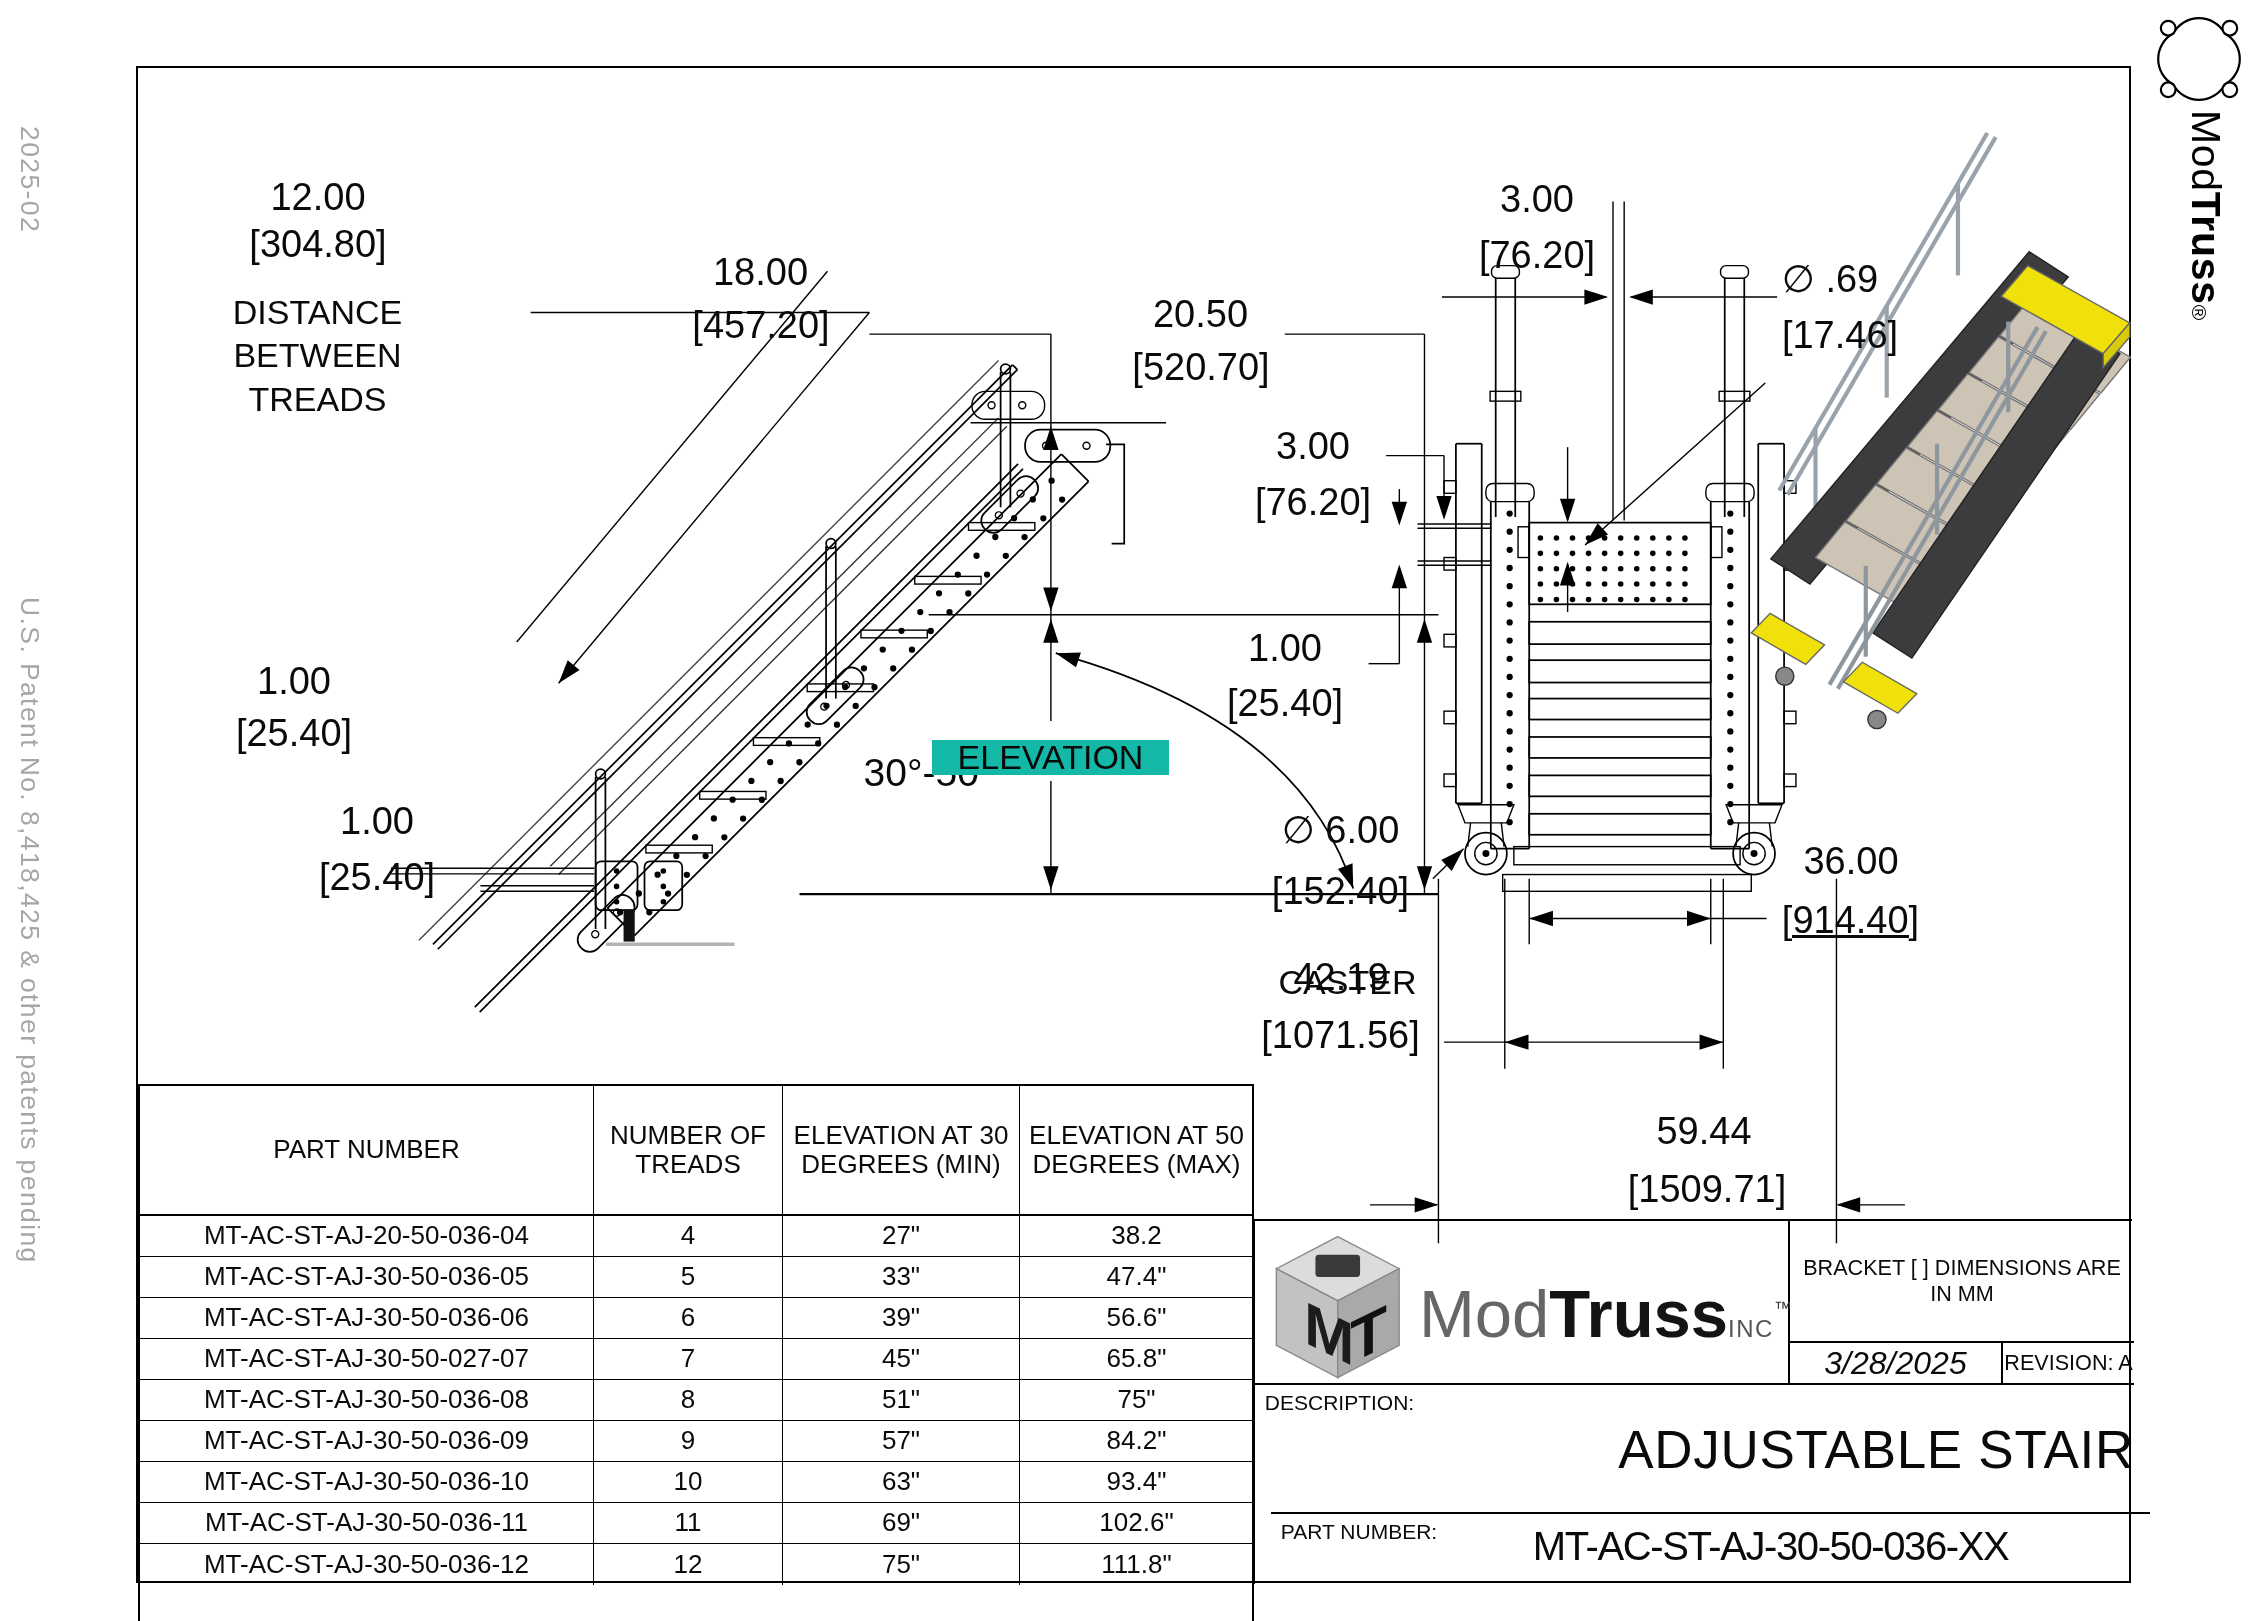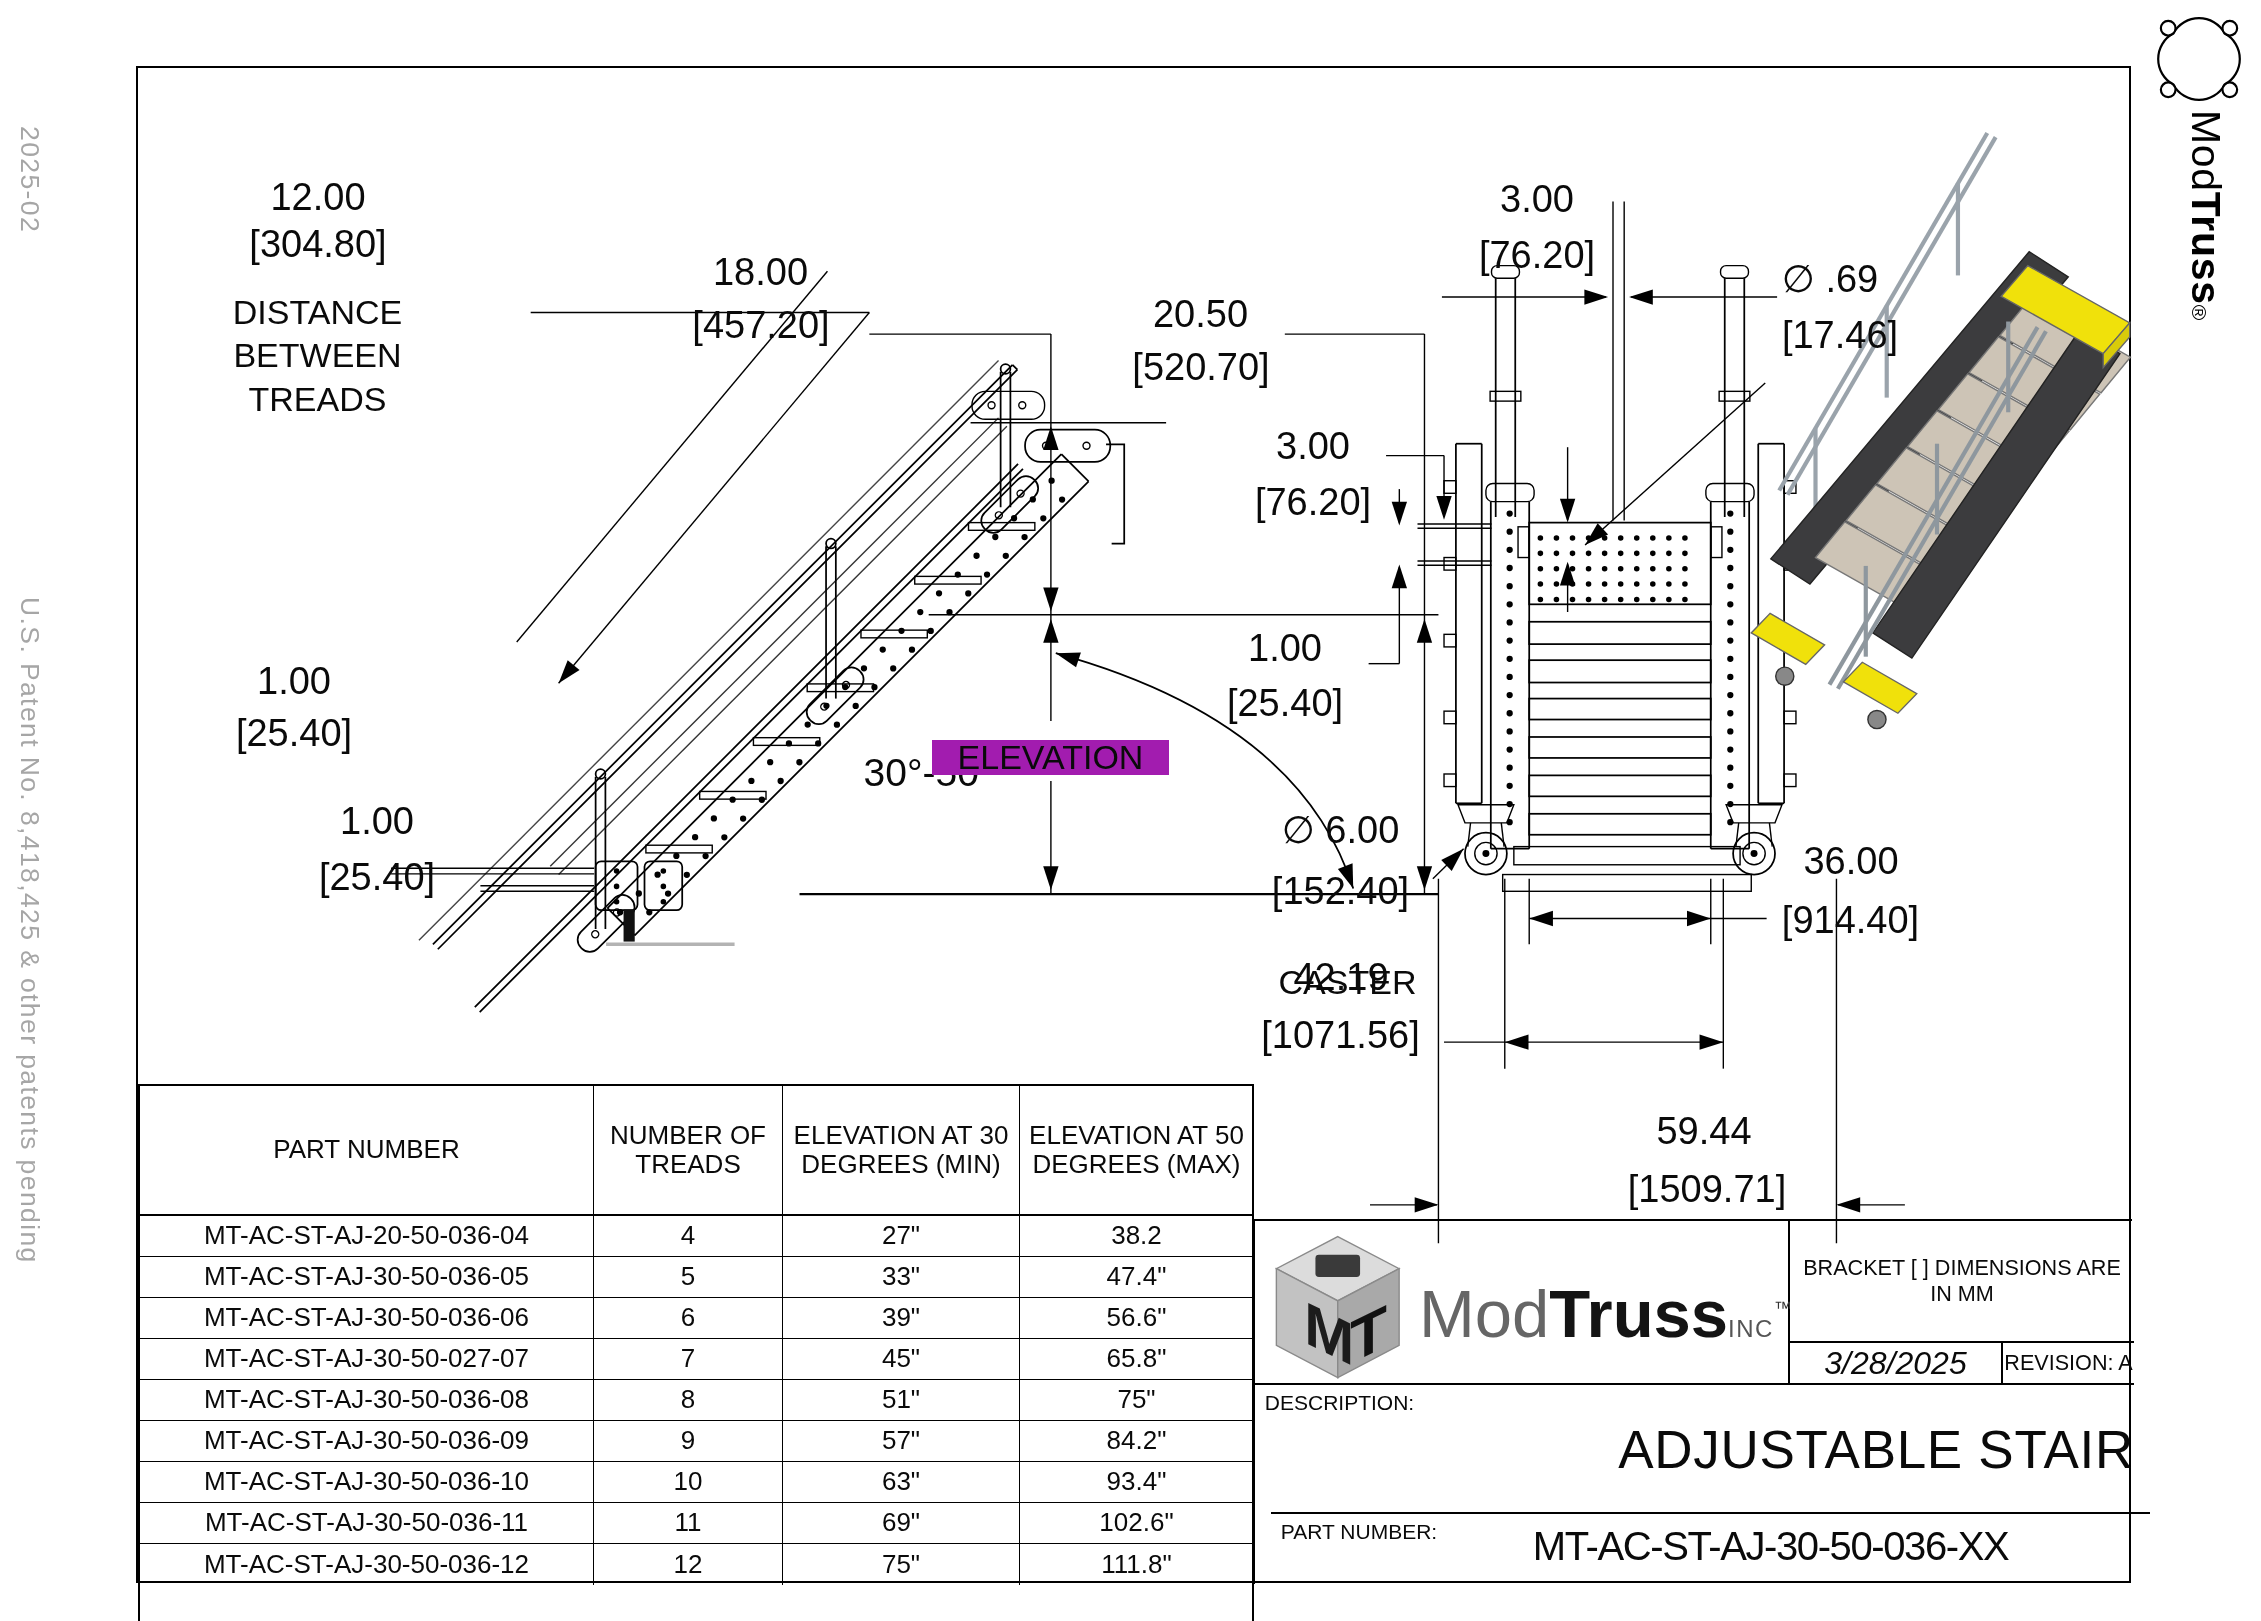--- a/index.html
+++ b/index.html
@@ -7,21 +7,21 @@
         font-family:"Liberation Sans", sans-serif;color:#0a0a0a;}
   .frame{position:absolute;left:136px;top:66px;width:1995px;height:1517px;border:2.1px solid #000;box-sizing:border-box;}
   .art{position:absolute;left:0;top:0;}
   .vtext{position:absolute;white-space:nowrap;transform:rotate(90deg);transform-origin:0 0;
          color:#a6a6a6;font-size:26.5px;letter-spacing:1.4px;}
   .brandtxt{position:absolute;white-space:nowrap;transform:rotate(90deg);transform-origin:0 0;
          color:#000;font-size:41px;letter-spacing:0.7px;}
   .brandtxt b{font-weight:700;}
   .dim{position:absolute;text-align:center;font-size:38px;line-height:1.02;color:#0a0a0a;}
   .dim.sm{font-size:34px;margin-top:10px;}
-  .dim.white{background:#a21caf;}
+  .dim.white{background:#14b8a6;}
   
   .ptable{position:absolute;left:138px;top:1084px;width:1116px;height:615px;box-sizing:border-box;
           border:2.1px solid #000;display:grid;grid-template-columns:454px 189px 237px 233px;
           grid-template-rows:130px repeat(9,41px);}
   .ptable .cell{border-right:1.4px solid #000;border-bottom:1.4px solid #000;display:flex;
           align-items:center;justify-content:center;text-align:center;font-size:26px;box-sizing:border-box;
           line-height:1.12;padding:0 5.6px;}
   .ptable .cell.last{border-right:none;}
   .ptable .hcell{font-size:26px;border-bottom:2.1px solid #000;}
   .ptable .cell.lastrow{border-bottom:none;}
@@ -359,21 +359,21 @@
   <div class="dim" style="left:1215px;top:483px;width:196px;">[76.20]</div>
 
   <div class="dim" style="left:1187px;top:629px;width:196px;">1.00</div>
   <div class="dim" style="left:1187px;top:684px;width:196px;">[25.40]</div>
 
   <div class="dim" style="left:1229px;top:811px;width:223px;">∅ 6.00</div>
   <div class="dim" style="left:1222px;top:872px;width:237px;">[152.40]</div>
   <div class="dim sm" style="left:1236px;top:955px;width:223px;">CASTER</div>
 
   <div class="dim" style="left:1746px;top:842px;width:210px;">36.00</div>
-  <div class="dim" style="left:1739px;top:901px;width:223px;">[914.40]</div>
+  <div class="dim" style="left:1739px;top:901px;width:223px;text-decoration:underline;">[914.40]</div>
 
   <div class="dim" style="left:1250px;top:958px;width:182px;">42.19</div>
   <div class="dim" style="left:1229px;top:1016px;width:223px;">[1071.56]</div>
 
   <div class="dim" style="left:1606px;top:1112px;width:196px;">59.44</div>
   <div class="dim" style="left:1592px;top:1170px;width:230px;">[1509.71]</div>
 
   <div class="ptable">
     <div class="cell hcell">PART NUMBER</div>
     <div class="cell hcell">NUMBER OF TREADS</div>

